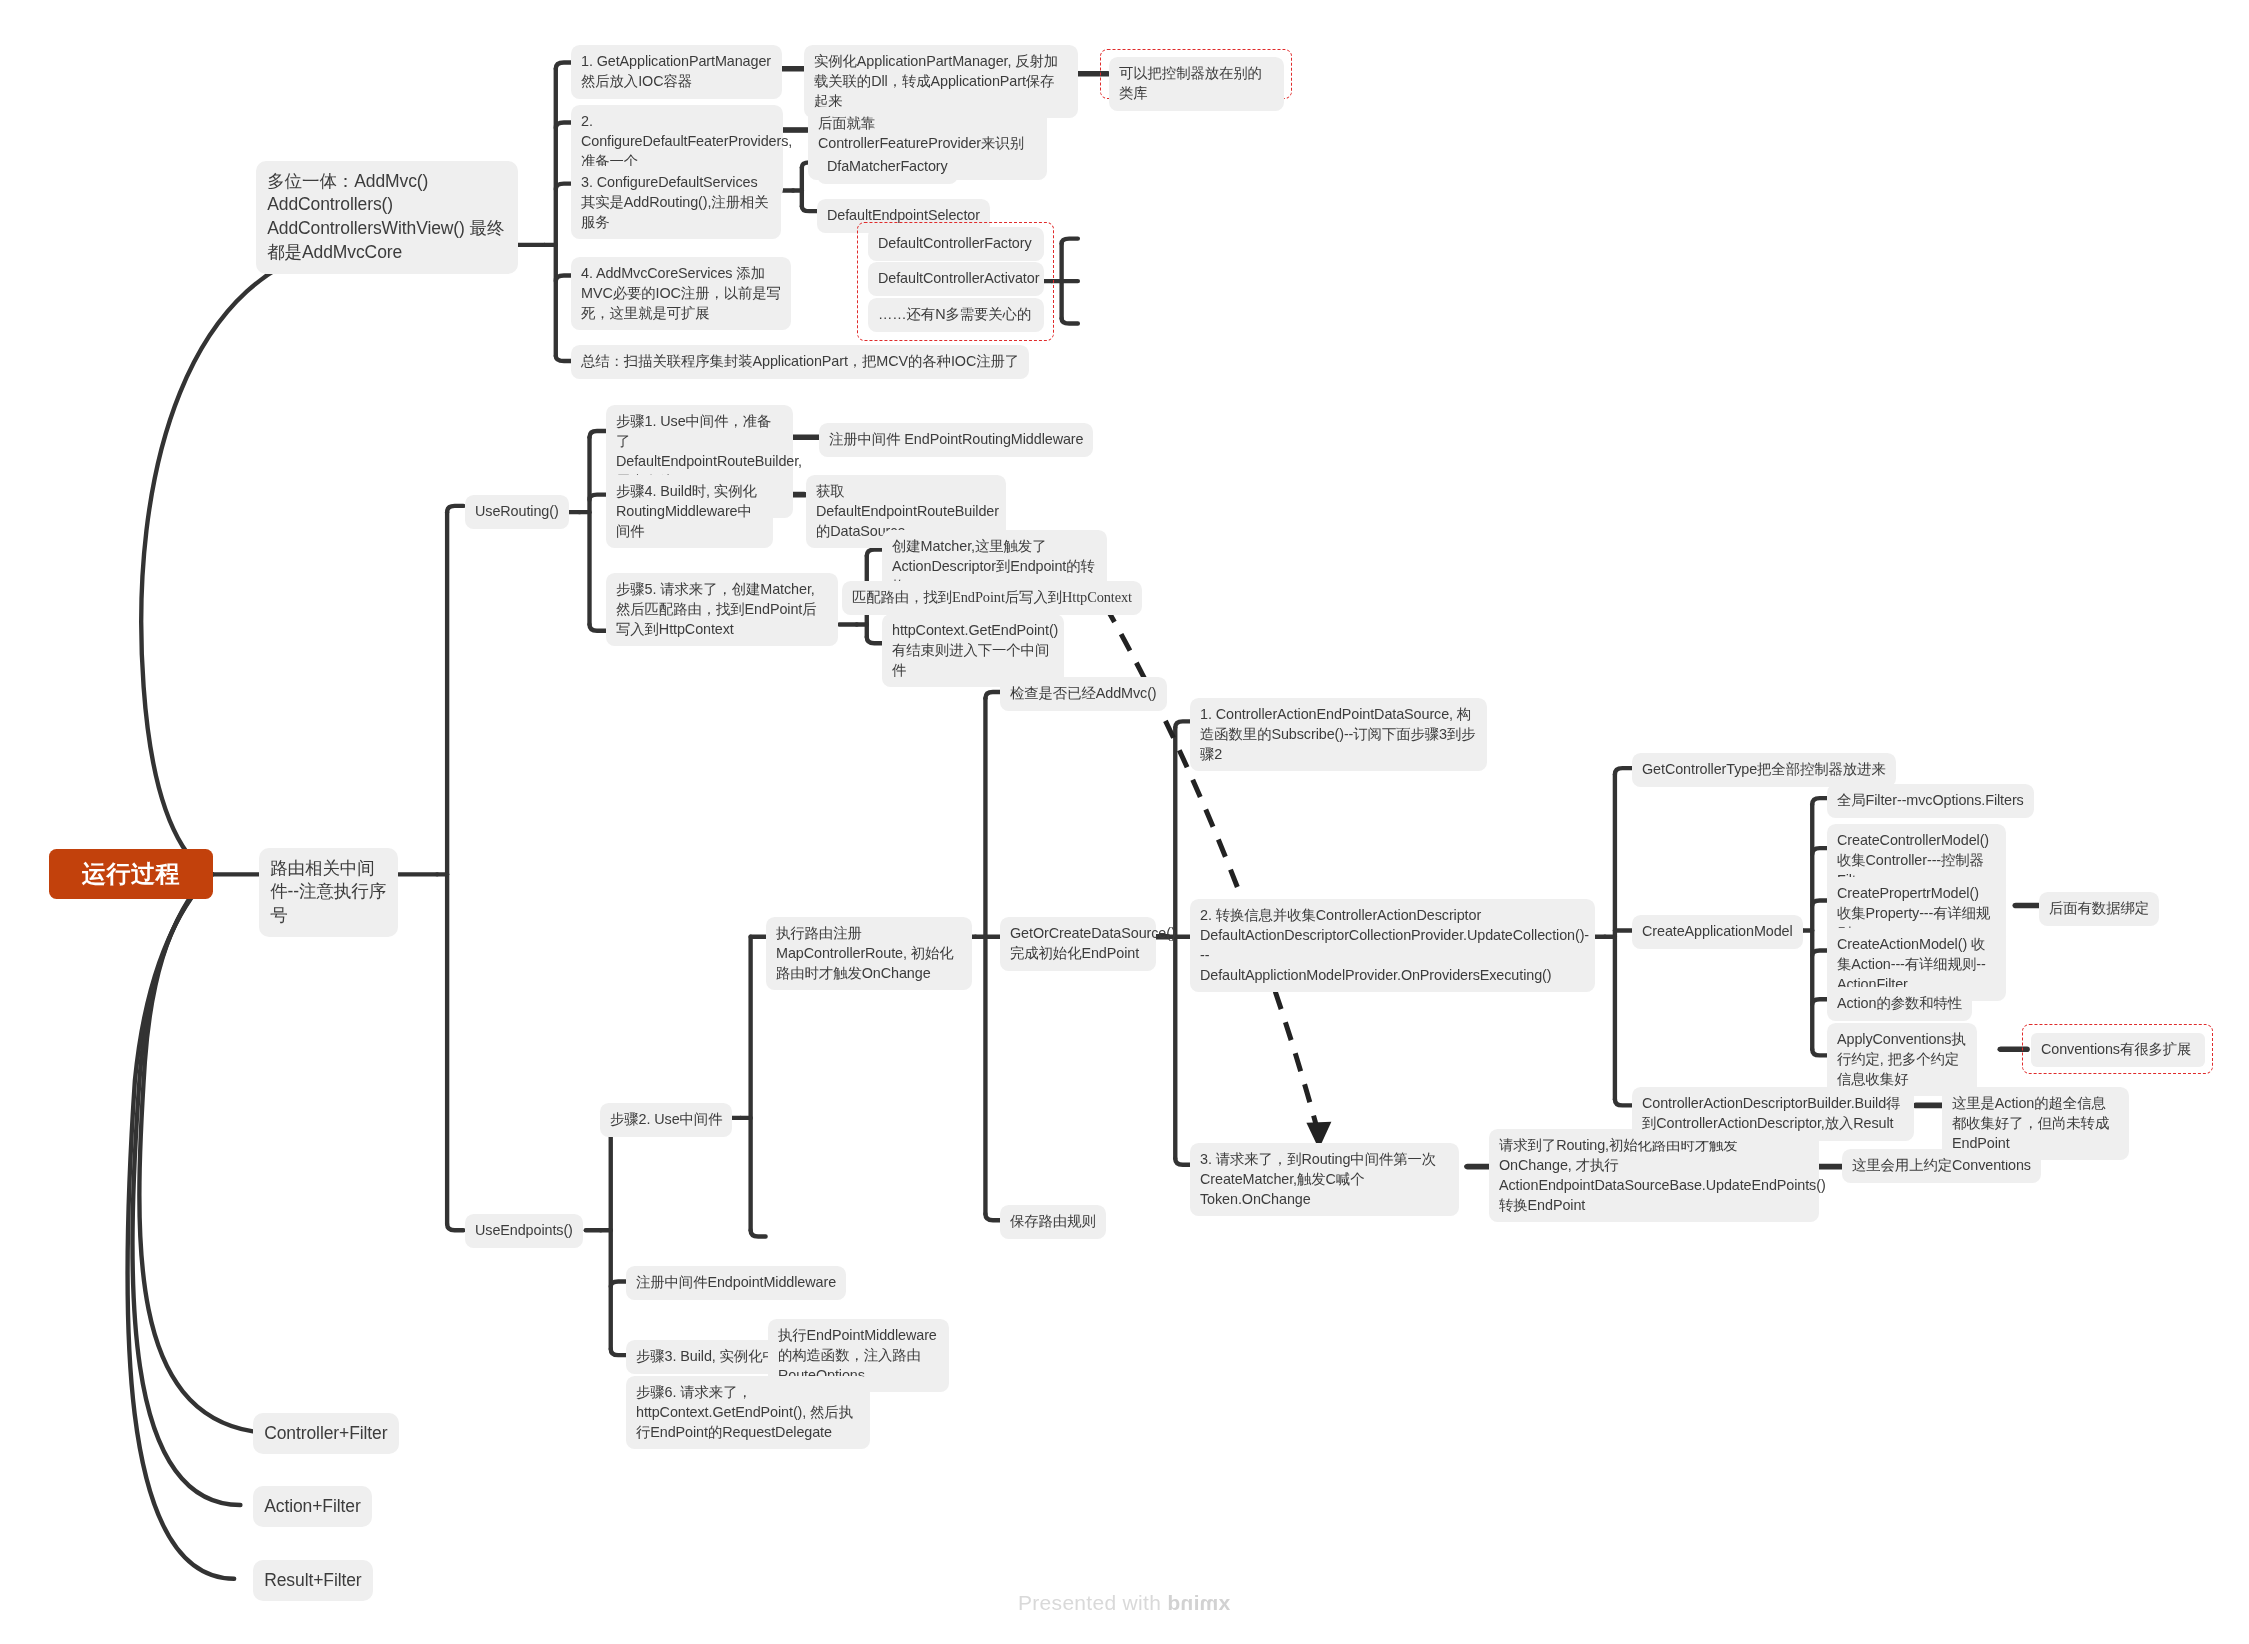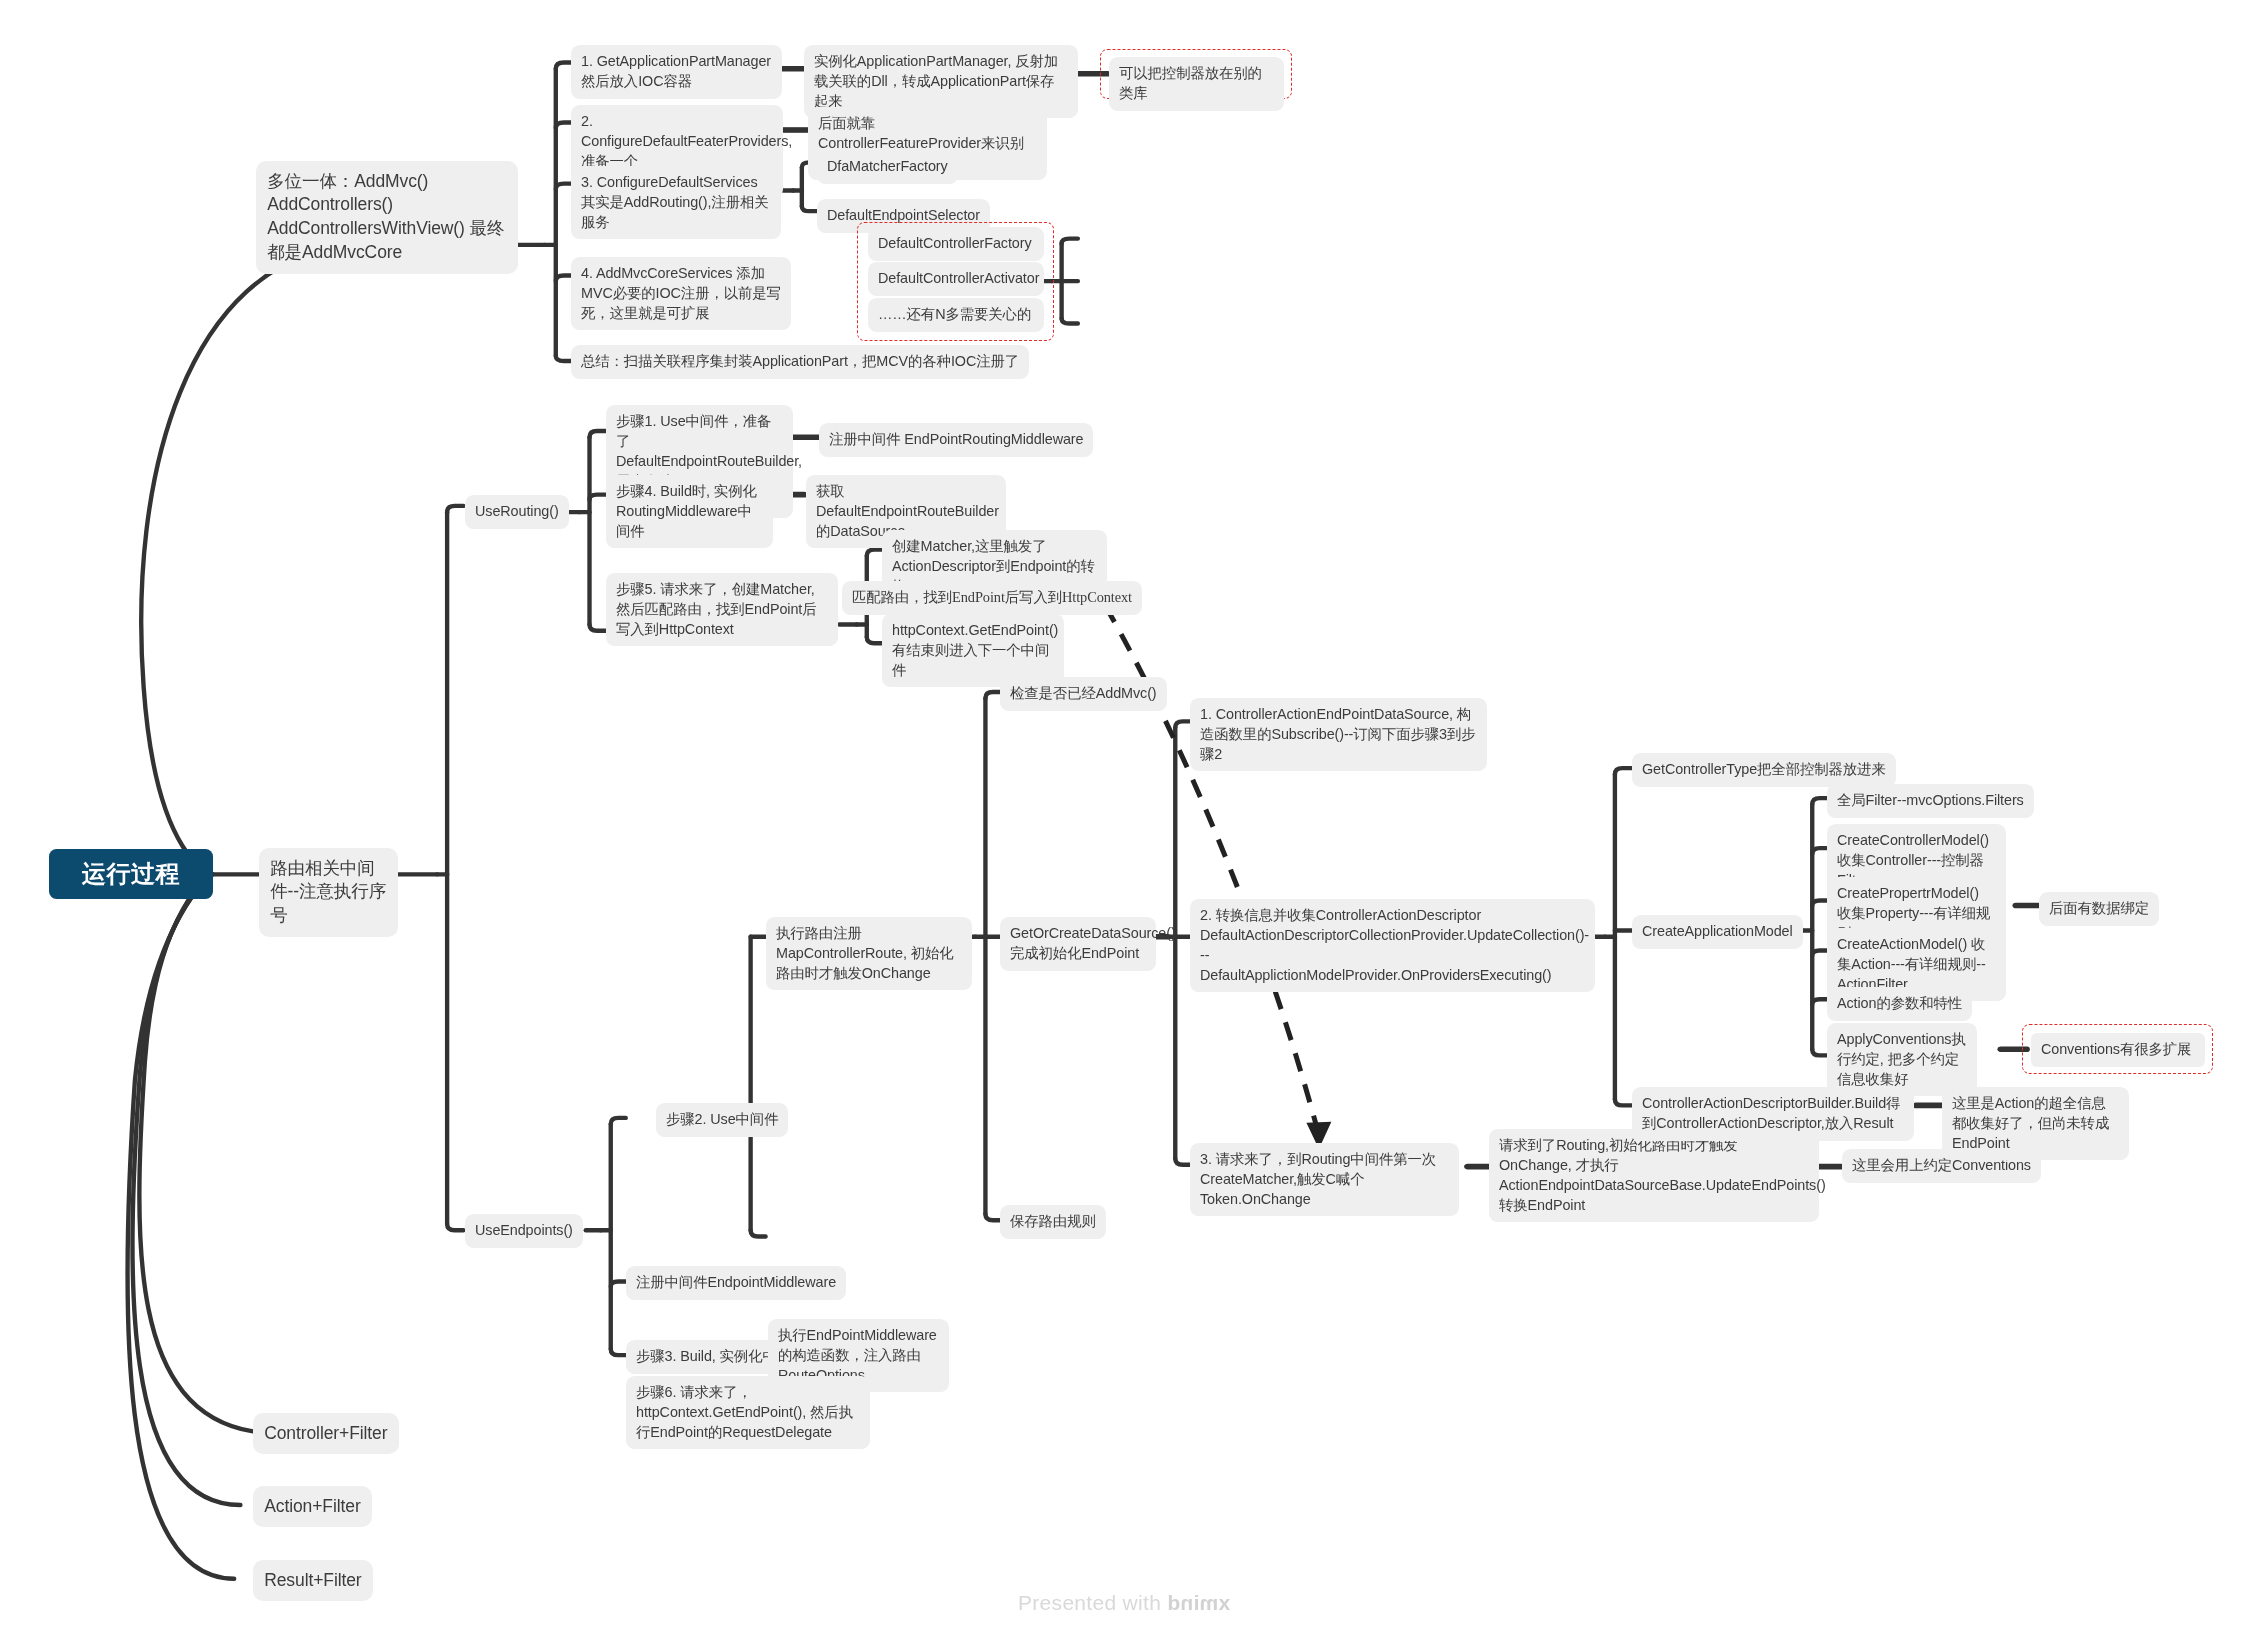--- a/index.html
+++ b/index.html
@@ -27,21 +27,21 @@
     border-radius:8.7px;
     padding:6.9px 10px;
     font-size:14.4px;
     line-height:1.38;
     color:#3c3c3c;
     white-space:pre-line;
     letter-spacing:-0.1px;
   }
   .root{
     position:absolute;
-    background:#0c4a6e;
+    background:#c2410c;
     color:#ffffff;
     font-weight:bold;
     font-size:24px;
     border-radius:7.5px;
     padding:8px 16px;
     letter-spacing:0.6px;
     box-sizing:border-box;
     line-height:1.2;
   }
   .l1{
@@ -250,21 +250,21 @@
   <div class="node" style="left:606px;top:475px;width:167px;">步骤4. Build时, 实例化RoutingMiddleware中间件</div>
   <div class="node" style="left:806px;top:475px;width:200px;">获取DefaultEndpointRouteBuilder的DataSource</div>
 
   <div class="node" style="left:606px;top:573px;width:232px;">步骤5. 请求来了，创建Matcher,然后匹配路由，找到EndPoint后写入到HttpContext</div>
   <div class="node" style="left:882px;top:530px;width:225px;">创建Matcher,这里触发了ActionDescriptor到Endpoint的转换</div>
   <div class="node" style="left:842px;top:581px;width:auto;font-family:Liberation Serif, serif;">匹配路由，找到EndPoint后写入到HttpContext</div>
   <div class="node" style="left:882px;top:614px;width:182px;">httpContext.GetEndPoint() 有结束则进入下一个中间件</div>
 
   <div class="node" style="left:465px;top:1214px;width:auto;">UseEndpoints()</div>
 
-  <div class="node" style="left:656px;top:1103px;width:auto;">步骤2. Use中间件</div>
+  <div class="node" style="left:600px;top:1103px;width:auto;">步骤2. Use中间件</div>
   <div class="node" style="left:626px;top:1266px;width:auto;">注册中间件EndpointMiddleware</div>
 
   <div class="node" style="left:626px;top:1340px;width:auto;">步骤3. Build, 实例化中间件</div>
   <div class="node" style="left:768px;top:1319px;width:181px;">执行EndPointMiddleware的构造函数，注入路由RouteOptions</div>
 
   <div class="node" style="left:626px;top:1376px;width:244px;">步骤6. 请求来了，httpContext.GetEndPoint(), 然后执行EndPoint的RequestDelegate</div>
 
   <div class="node" style="left:766px;top:917px;width:206px;">执行路由注册MapControllerRoute, 初始化路由时才触发OnChange</div>
 
   <div class="node" style="left:1000px;top:677px;width:auto;">检查是否已经AddMvc()</div>

